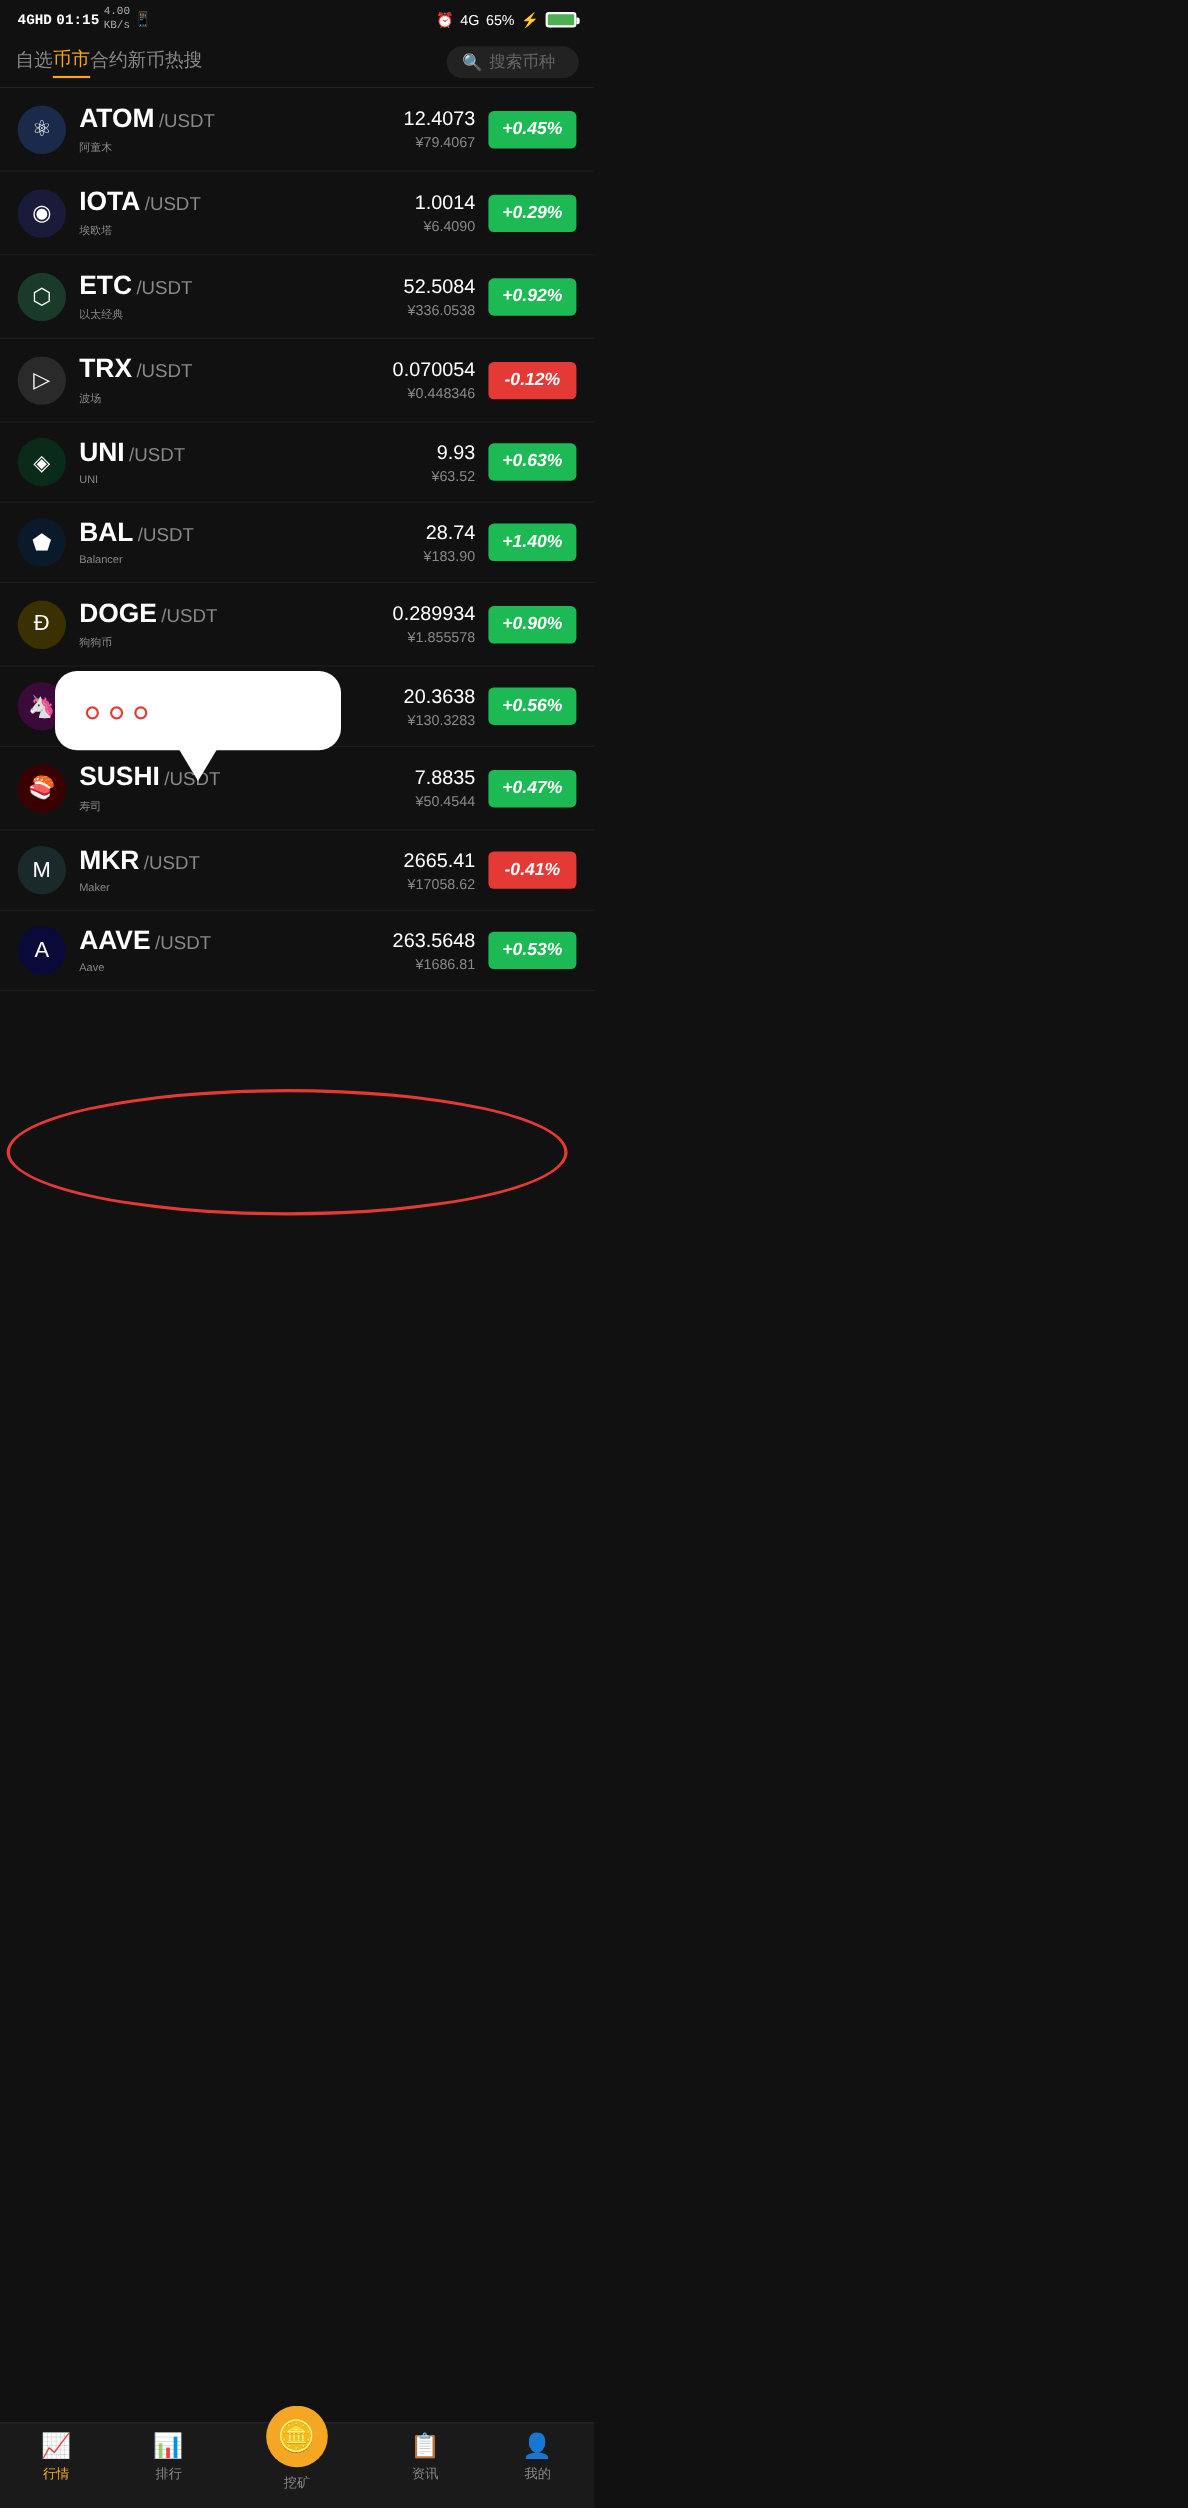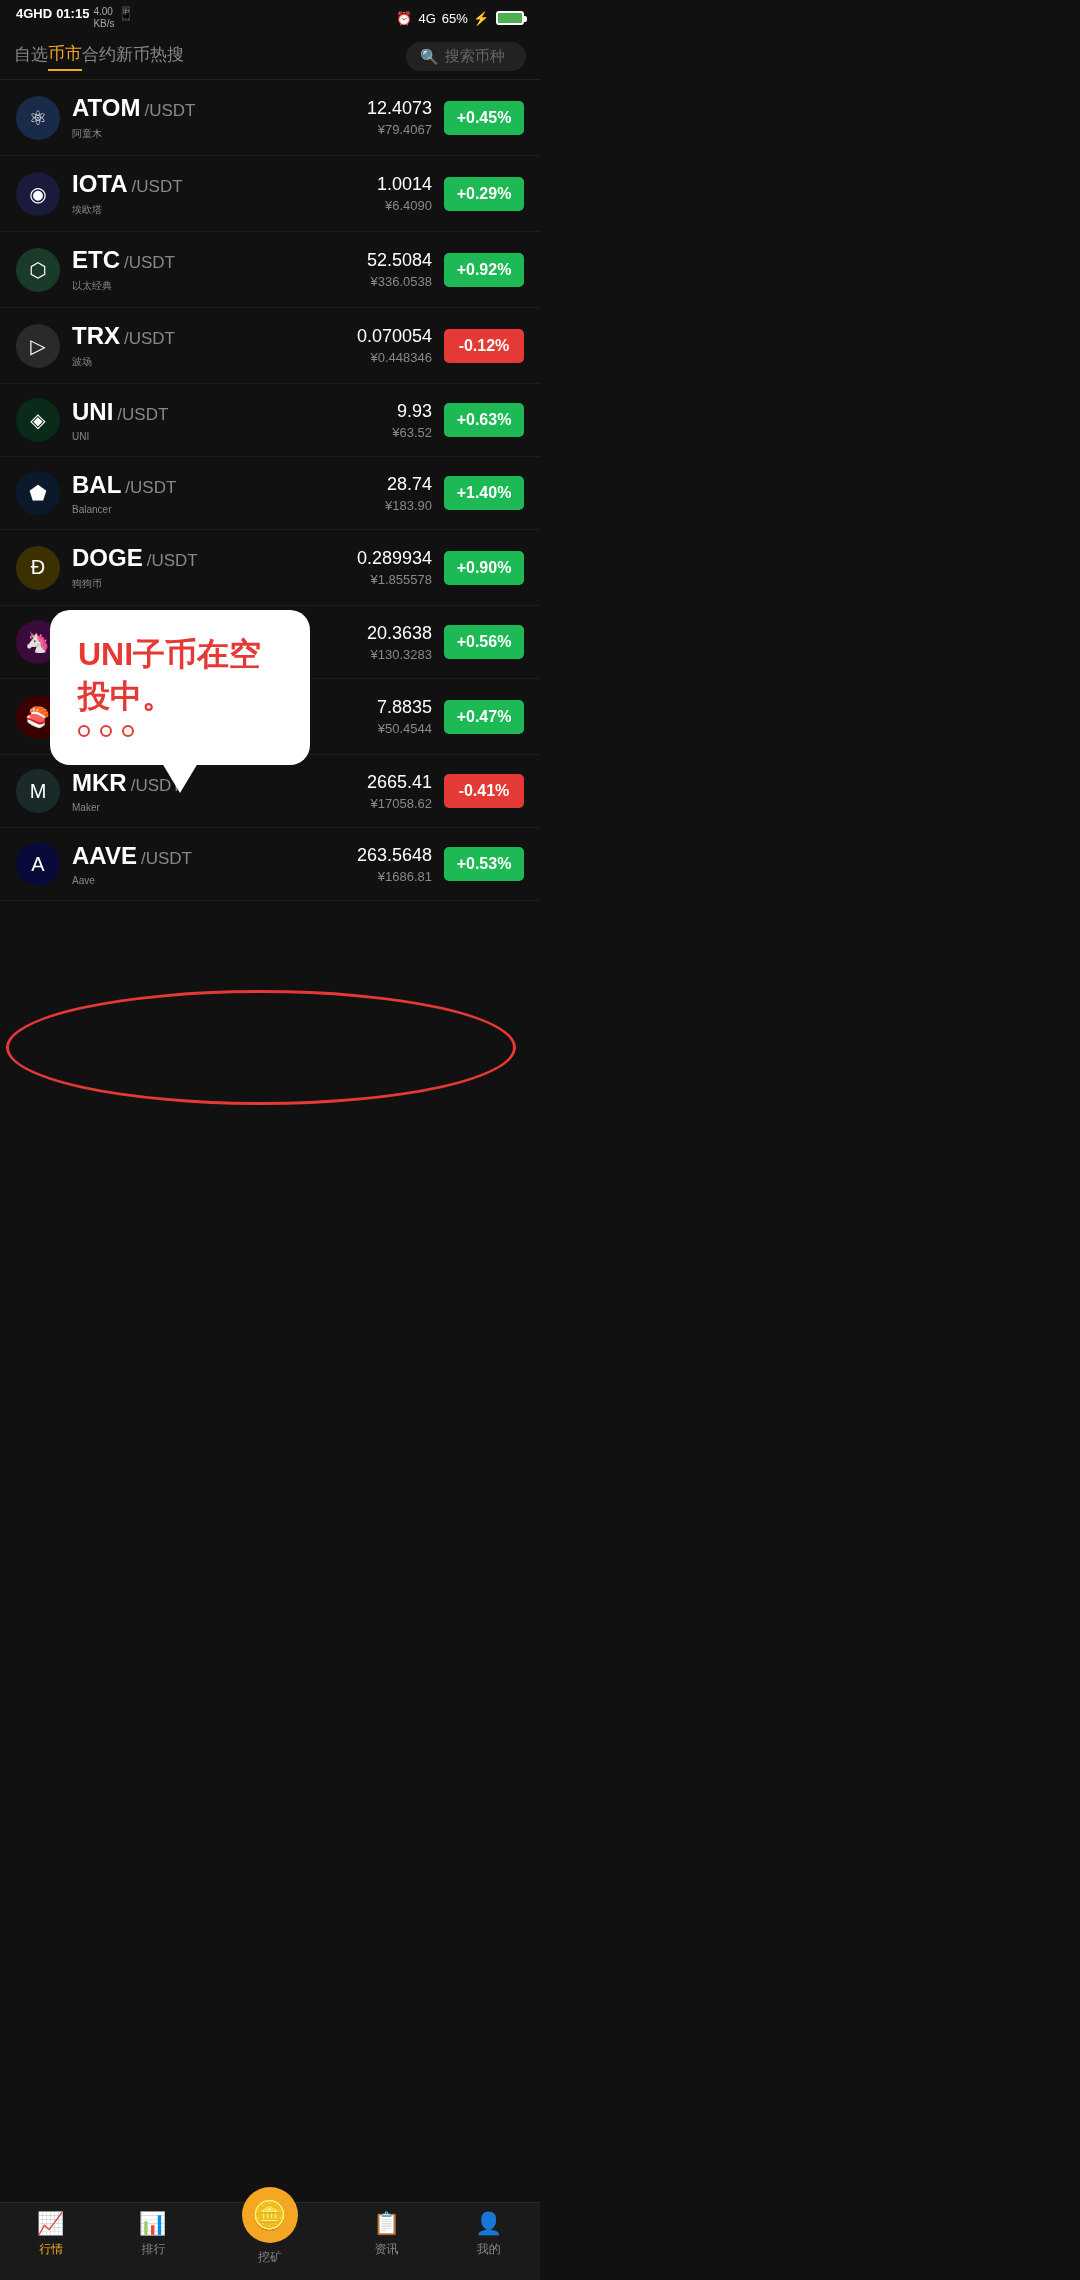--- a/index.html
+++ b/index.html
@@ -17,21 +17,21 @@
     
     .status-bar {
       display: flex;
       justify-content: space-between;
       align-items: center;
       padding: 6px 16px 4px;
       font-size: 13px;
       color: #fff;
       background: #111;
     }
-    .status-left { display: flex; align-items: flex-start; gap: 4px; font-size: 13px; font-weight: 600; }
+    .status-left { display: flex; align-items: center; gap: 4px; font-size: 13px; font-weight: 600; font-family: Liberation Mono, monospace; }
     .status-right { display: flex; align-items: center; gap: 6px; font-size: 13px; }
     .battery {
       display: inline-block; width: 28px; height: 14px;
       border: 2px solid #fff; border-radius: 3px; position: relative;
       background: #4caf50;
     }
     .battery::after {
       content: ''; position: absolute; right: -5px; top: 3px;
       width: 3px; height: 6px; background: #fff; border-radius: 0 2px 2px 0;
     }
@@ -94,20 +94,21 @@
     .coin-prices { text-align: right; flex-shrink: 0; }
     .coin-price-usd { font-size: 18px; color: #fff; font-weight: 500; }
     .coin-price-cny { font-size: 13px; color: #888; margin-top: 3px; }
     .coin-change {
       min-width: 80px; padding: 8px 10px;
       border-radius: 5px;
       text-align: center;
       font-size: 16px;
       font-weight: 600;
       flex-shrink: 0;
+      font-style: italic;
     }
     .coin-change.green { background: #1db954; color: #fff; }
     .coin-change.red { background: #e53935; color: #fff; }
 
     
     .bubble-overlay {
       position: absolute;
       left: 50px;
       top: 610px;
       z-index: 10;
@@ -420,21 +421,20 @@
     <div class="coin-prices">
       <div class="coin-price-usd">263.5648</div>
       <div class="coin-price-cny">¥1686.81</div>
     </div>
     <div class="coin-change green">+0.53%</div>
   </div>
   </div>
 
 <div class="bubble-overlay">
   <div class="bubble">
-    <div class="bubble-text">UNI子币在空<br>投中。</div>
     <div class="bubble-dots">
       <div class="bubble-dot"></div>
       <div class="bubble-dot"></div>
       <div class="bubble-dot"></div>
     </div>
   </div>
 </div>
 
 <div class="uni-circle"></div>
 

